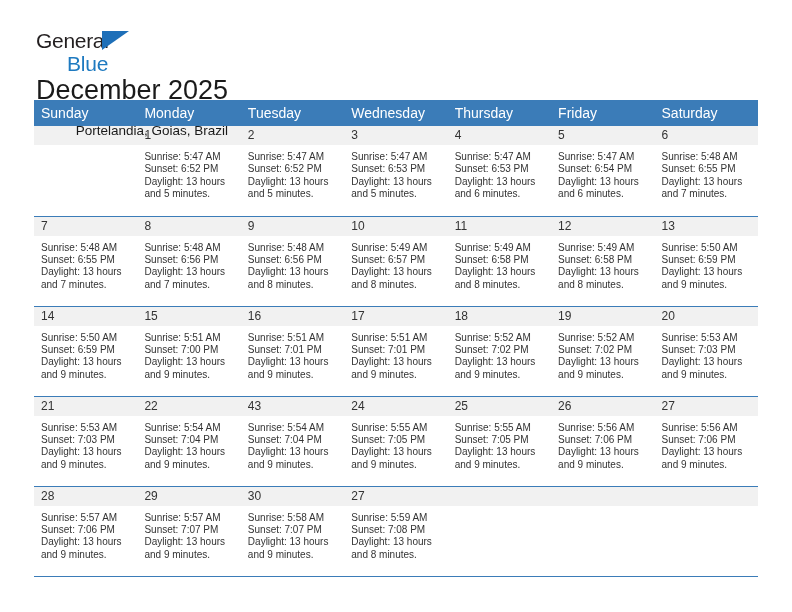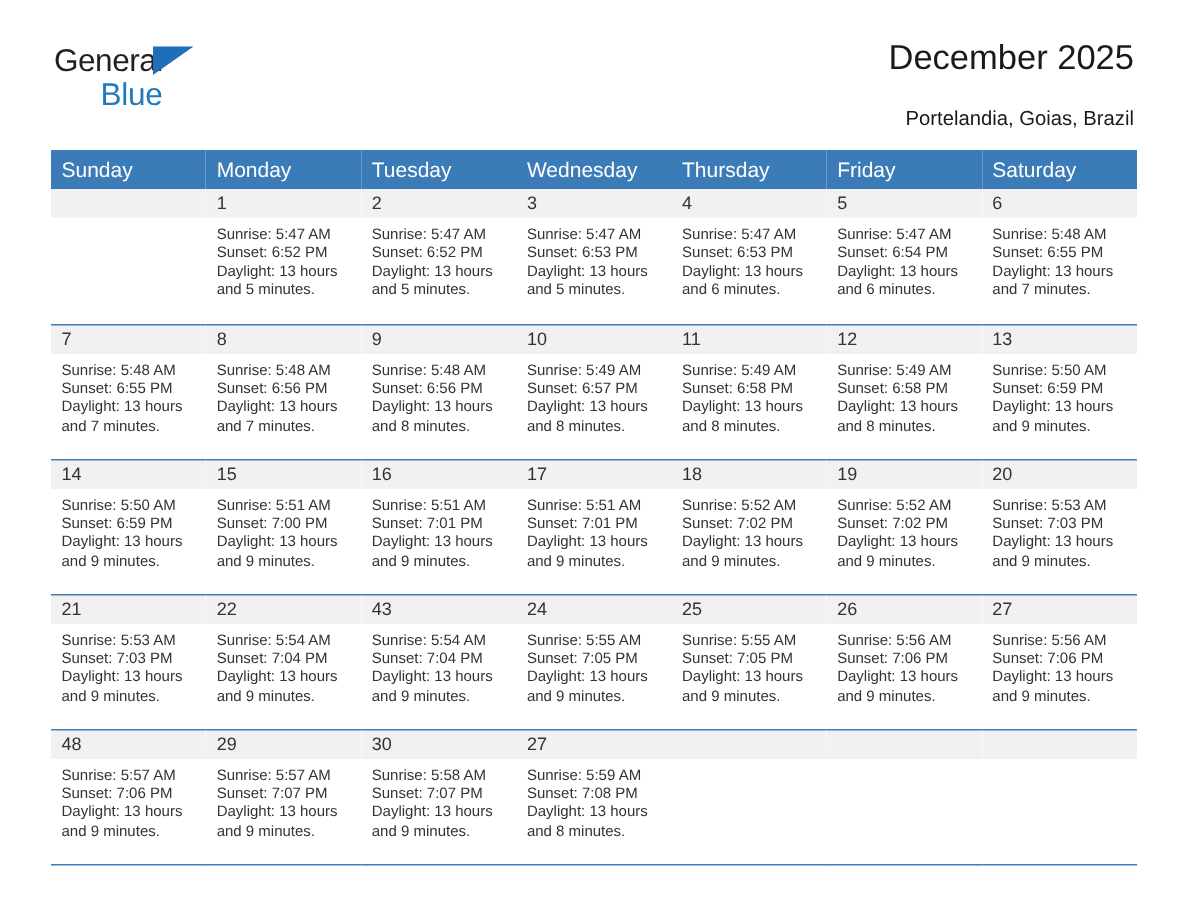--- a/index.html
+++ b/index.html
@@ -16,20 +16,21 @@
     padding: 0;
   }
 
   
   .header {
     display: flex;
     align-items: flex-start;
     justify-content: space-between;
     padding: 22px 36px 0 36px;
     height: 100px;
+    flex-direction: column;
   }
   .logo {
     position: relative;
     width: 110px;
     padding-top: 8px;
   }
   .logo-row1 {
     position: relative;
     display: block;
     font-size: 21px;
@@ -51,26 +52,25 @@
     display: block;
     font-size: 21px;
     color: #1e7ac0;
     line-height: 21px;
     margin-top: 1px;
     margin-left: 31px;
     letter-spacing: -0.2px;
   }
   .title-block { text-align: right; }
   .cal-title {
-    font-size: 23px;
+    font-size: 27px;
     color: #1a1a1a;
     font-weight: normal;
     line-height: 32px;
     letter-spacing: 0px;
-    margin-left: 36px;
   }
   .cal-subtitle {
     font-size: 13.5px;
     color: #1a1a1a;
     line-height: 18px;
     margin-top: 16px;
   }
 
   
   .calendar {
@@ -397,21 +397,21 @@
             <div class="cellbody">
               <div>Sunrise: 5:56 AM</div>
               <div>Sunset: 7:06 PM</div>
               <div>Daylight: 13 hours</div>
               <div>and 9 minutes.</div>
             </div>
           </td>
         </tr>
         <tr>
           <td>
-            <div class="daynum">48</div>
+            <div class="daynum">28</div>
             <div class="cellbody">
               <div>Sunrise: 5:57 AM</div>
               <div>Sunset: 7:06 PM</div>
               <div>Daylight: 13 hours</div>
               <div>and 9 minutes.</div>
             </div>
           </td>
           <td>
             <div class="daynum">29</div>
             <div class="cellbody">

